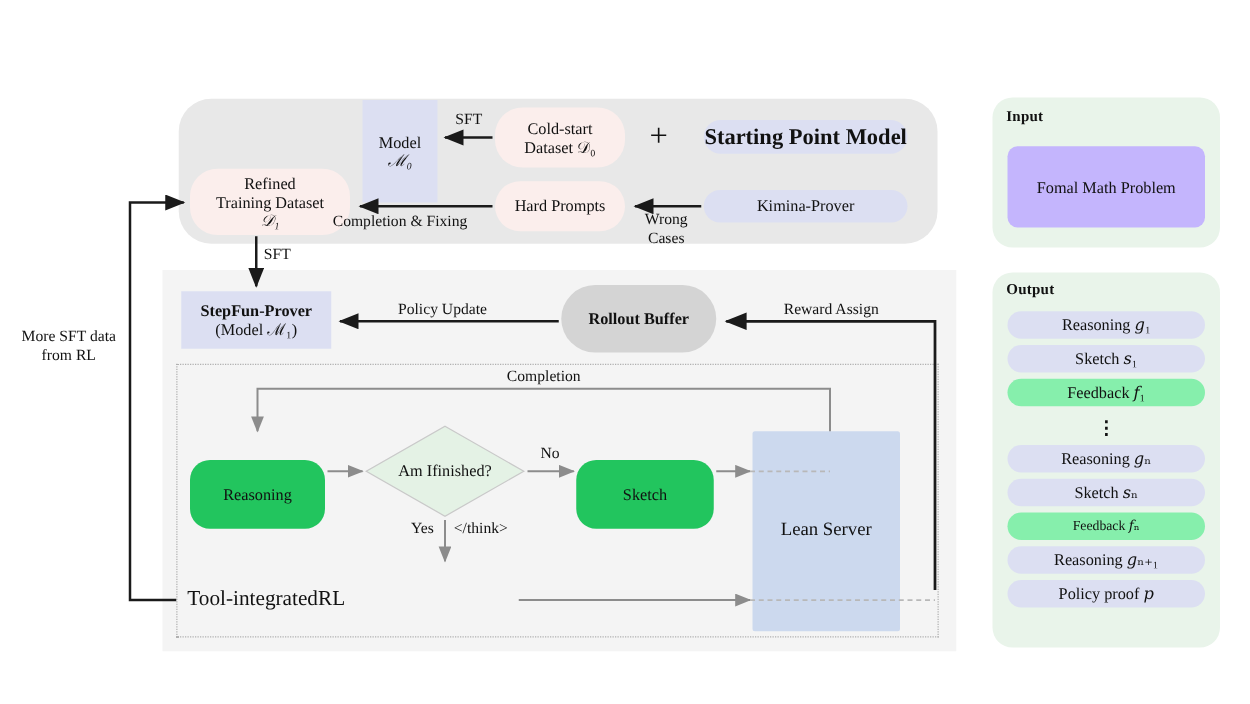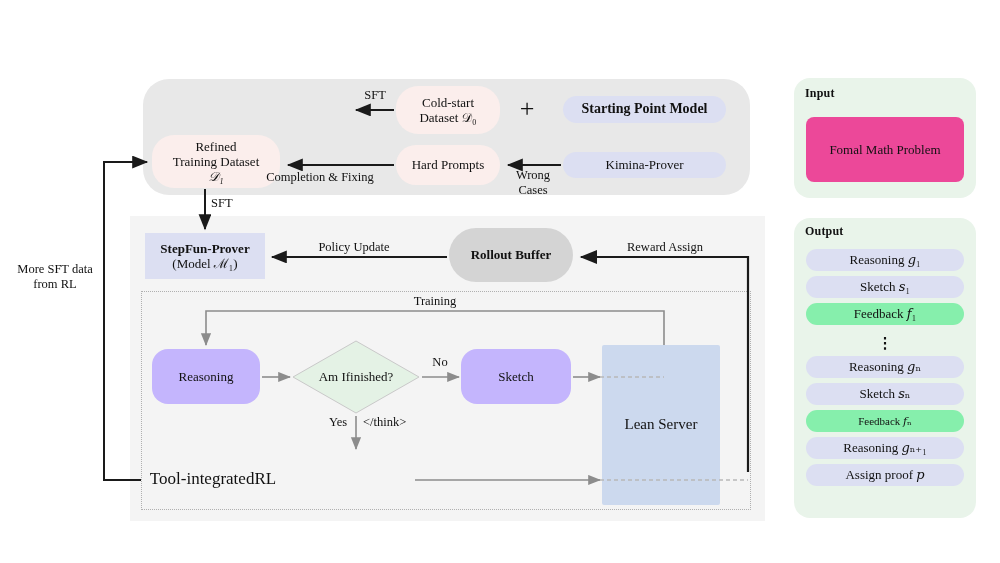--- a/index.html
+++ b/index.html
@@ -25,31 +25,31 @@
   }
   .panel-green{
     background:#e9f4ea;border-radius:16px;
   }
   .dotted-box{
     border:1.6px dotted #b0b0b0;background:transparent;
   }
 
   
   .n-pink{background:#fbeeec;border-radius:22px;}
-  .n-purple{background:#ec4899;border-radius:8px;}
+  .n-purple{background:#c4b5fd;border-radius:8px;}
   .n-purple-sq{background:#dcdff2;border-radius:0;}
   .n-purple-soft{background:#dcdff2;border-radius:14px;}
-  .n-green{background:#c4b5fd;border-radius:16px;}
+  .n-green{background:#22c55e;border-radius:16px;margin-top:19px;}
   .n-grayblob{background:#d4d4d4;border-radius:30px;}
   .n-blue{background:#ccd9ee;border-radius:2px;}
   .n-pill-purple{background:#dcdff2;border-radius:11px;}
   .n-pill-pink{background:#86efac;border-radius:11px;}
 
   .t13{font-size:13px;}
-  .t14{font-size:14px;}
+  .t14{font-size:18px;}
   .t15{font-size:15px;}
   .bold{font-weight:bold;}
 
   .hdr{font-size:12px;font-weight:600;letter-spacing:.2px;}
 
   .lbl{position:absolute;font-size:12.5px;background:transparent;white-space:nowrap;}
   .lbl-c{transform:translateX(-50%);text-align:center;}
 
   .mathcal{font-family:"Liberation Serif",serif;font-style:italic;}
 
@@ -58,20 +58,24 @@
   .plus{font-size:26px;font-weight:500;}
   .vdots{letter-spacing:0;font-size:17px;font-weight:bold;line-height:0.55;}
 </style>
 </head>
 <body>
 
 <div id="root">
 
   <div class="abs panel-gray" style="left:143px;top:79px;width:607px;height:116px;"></div>
 
+  <div class="abs n-purple-sq ctr" style="left:290px;top:80px;width:60px;height:82px;flex-direction:column;">
+    <span class="t13">Model</span>
+    <span class="t13 mathcal">ℳ₀</span>
+  </div>
 
   <div class="abs n-pink ctr" style="left:396px;top:86px;width:104px;height:48px;flex-direction:column;">
     <span class="t13">Cold-start</span>
     <span class="t13">Dataset 𝒟₀</span>
   </div>
 
   <div class="abs ctr plus" style="left:512px;top:94px;width:30px;height:30px;">+</div>
 
   <div class="abs n-purple-soft ctr" style="left:563px;top:96px;width:163px;height:27px;">
     <span class="t14 bold">Starting Point Model</span>
@@ -173,21 +177,21 @@
 
   <div class="lbl lbl-c" style="left:375px;top:88px;">SFT</div>
   <div class="lbl lbl-c" style="left:320px;top:170px;">Completion &amp; Fixing</div>
   <div class="lbl lbl-c" style="left:533px;top:168px;">Wrong</div>
   <div class="lbl lbl-c" style="left:533px;top:183px;">Cases</div>
 
   <div class="lbl" style="left:211px;top:196px;">SFT</div>
 
   <div class="lbl lbl-c" style="left:354px;top:240px;">Policy Update</div>
   <div class="lbl lbl-c" style="left:665px;top:240px;">Reward Assign</div>
-  <div class="lbl lbl-c" style="left:435px;top:294px;">Training</div>
+  <div class="lbl lbl-c" style="left:435px;top:294px;">Completion</div>
 
   <div class="lbl lbl-c" style="left:440px;top:355px;">No</div>
   <div class="lbl lbl-c" style="left:338px;top:415px;">Yes</div>
   <div class="lbl" style="left:363px;top:415px;">&lt;/think&gt;</div>
 
   <div class="lbl lbl-c" style="left:55px;top:262px;">More SFT data</div>
   <div class="lbl lbl-c" style="left:55px;top:277px;">from RL</div>
 
   <div class="abs panel-green" style="left:794px;top:78px;width:182px;height:120px;"></div>
   <div class="abs hdr" style="left:805px;top:86px;">Input</div>
@@ -215,17 +219,17 @@
       <div class="ctr n-pill-purple" style="position: absolute; left: 0px; top: 134px; width: 158px; height: 22px; font-size: 13px;">
         <span>Sketch 𝑠ₙ</span>
       </div>
       <div class="ctr n-pill-pink" style="position: absolute; left: 0px; top: 161px; width: 158px; height: 22px; font-size: 11px;">
         <span>Feedback 𝑓ₙ</span>
       </div>
       <div class="ctr n-pill-purple" style="position: absolute; left: 0px; top: 188px; width: 158px; height: 22px; font-size: 13px;">
         <span>Reasoning 𝑔ₙ₊₁</span>
       </div>
       <div class="ctr n-pill-purple" style="position: absolute; left: 0px; top: 215px; width: 158px; height: 22px; font-size: 13px;">
-        <span>Assign proof 𝑝</span>
+        <span>Policy proof 𝑝</span>
       </div>
     </div>
 
 </div>
 
 </body></html>

